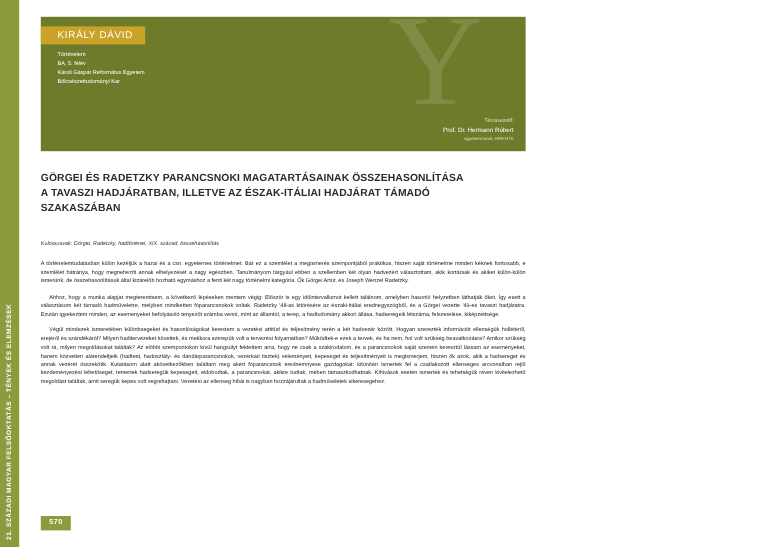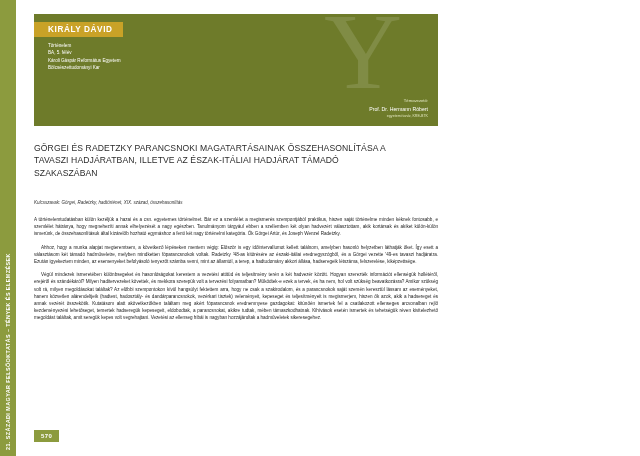--- a/index.html
+++ b/index.html
@@ -75,21 +75,21 @@
     line-height: 1;
     user-select: none;
   }
   .name-band {
     position: absolute;
     left: 0;
     top: 8px;
     background: #c9a227;
     color: #ffffff;
     font-size: 8.2px;
-    font-weight: bold;
+    font-weight: normal;
     letter-spacing: 0.6px;
     padding: 3px 10px 3px 14px;
   }
   .meta-list {
     position: absolute;
     left: 14px;
     top: 28px;
     color: #ffffff;
     font-size: 4.6px;
     line-height: 7.4px;
@@ -119,21 +119,21 @@
   }
 
   
   .title {
     position: absolute;
     left: 18px;
     top: 142px;
     width: 360px;
     color: #2b2b2b;
     font-size: 8.6px;
-    font-weight: normal;
+    font-weight: bold;
     line-height: 12.4px;
     letter-spacing: 0.1px;
   }
 
   
   .keywords {
     position: absolute;
     left: 18px;
     top: 200px;
     width: 400px;

